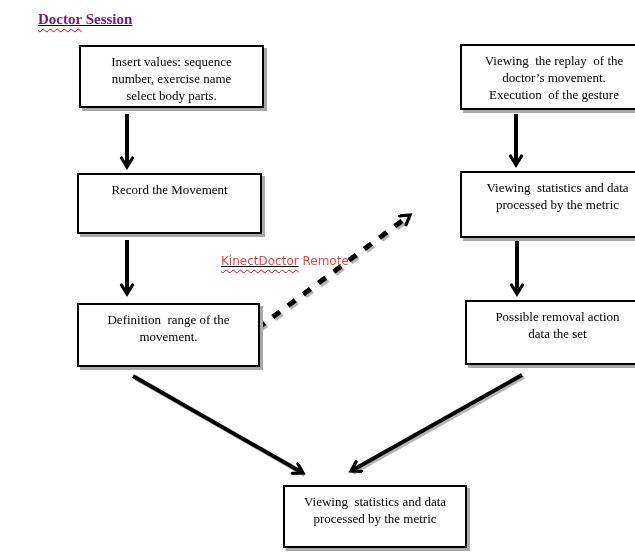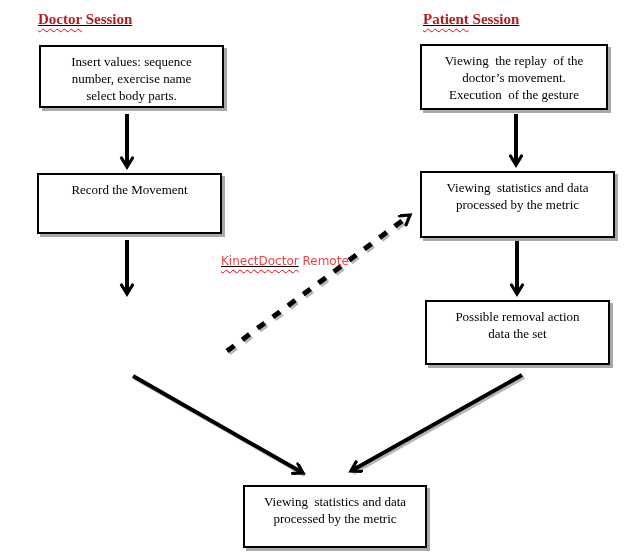--- a/index.html
+++ b/index.html
@@ -11,21 +11,21 @@
     position: relative;
     width: 635px;
     height: 554px;
     background: #ffffff;
     overflow: hidden;
     font-family: "Liberation Serif", serif;
   }
   .heading {
     position: absolute;
     font: bold 15px/19px "Liberation Serif", serif;
-    color: #b91c1c;
+    color: #701a75;
     text-decoration: underline;
     text-decoration-color: #000;
     white-space: pre;
   }
   .spell {
     text-decoration-line: underline;
     text-decoration-style: wavy;
     text-decoration-color: #e8000d;
     text-decoration-thickness: 1px;
     text-underline-offset: 4px;
@@ -35,20 +35,21 @@
     position: absolute;
     box-sizing: border-box;
     background: #ffffff;
     border: 2px solid #000000;
     box-shadow: 3px 3px 0 #a9a9a9;
     font: 13px/17px "Liberation Serif", serif;
     color: #000;
     text-align: center;
     white-space: pre-wrap;
     padding: 6px 4px 0 4px;
+    margin-left: 40px;
   }
   #box-insert-values            { left: 39px;  top: 45px;  width: 185px; height: 63px; }
   #box-record-movement          { left: 37px;  top: 173px; width: 185px; height: 61px; }
   #box-definition-range         { left: 37px;  top: 303px; width: 183px; height: 64px; }
   #box-viewing-replay           { left: 420px; top: 44px;  width: 188px; height: 66px; }
   #box-viewing-statistics-patient { left: 420px; top: 171px; width: 195px; height: 67px; }
   #box-possible-removal         { left: 425px; top: 300px; width: 185px; height: 65px; }
   #box-viewing-statistics-final { left: 243px; top: 485px; width: 184px; height: 63px; }
   #doctor-heading  { left: 38px;  top: 10px; }
   #patient-heading { left: 423px; top: 10px; }
@@ -95,26 +96,27 @@
     <line x1="517" y1="241" x2="517" y2="294" stroke="#000000" stroke-width="4" marker-end="url(#vhead)"></line>
 
     <line x1="133" y1="376" x2="303" y2="473" stroke="#000000" stroke-width="4" marker-end="url(#vhead)"></line>
     <line x1="522" y1="375" x2="351" y2="471" stroke="#000000" stroke-width="4" marker-end="url(#vhead)"></line>
 
     <line x1="227" y1="351" x2="410" y2="215" stroke="#000000" stroke-width="5" stroke-dasharray="9 10" marker-end="url(#vhead)"></line>
   </svg>
 
   <div class="heading" id="doctor-heading"><span class="spell">Doctor</span><span> Session</span></div>
 
-  <div class="heading" id="patient-heading"><span class="spell">Patient</span><span> Session</span></div>
 
   <div class="box" id="box-insert-values">Insert values: sequence
 number, exercise name
 select body parts.</div>
   <div class="box" id="box-record-movement">Record the Movement</div>
+  <div class="box" id="box-definition-range">Definition  range of the
+movement.</div>
 
   <div class="box" id="box-viewing-replay">Viewing  the replay  of the
 doctor’s movement.
 Execution  of the gesture</div>
   <div class="box" id="box-viewing-statistics-patient">Viewing  statistics and data
 processed by the metric</div>
   <div class="box" id="box-possible-removal">Possible removal action
 data the set</div>
 
   <div class="box" id="box-viewing-statistics-final">Viewing  statistics and data

